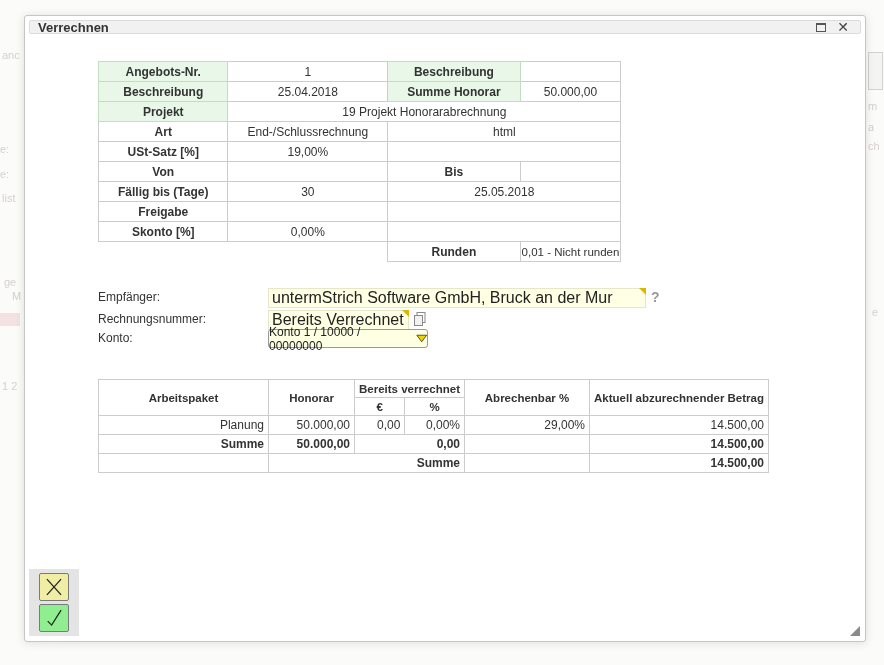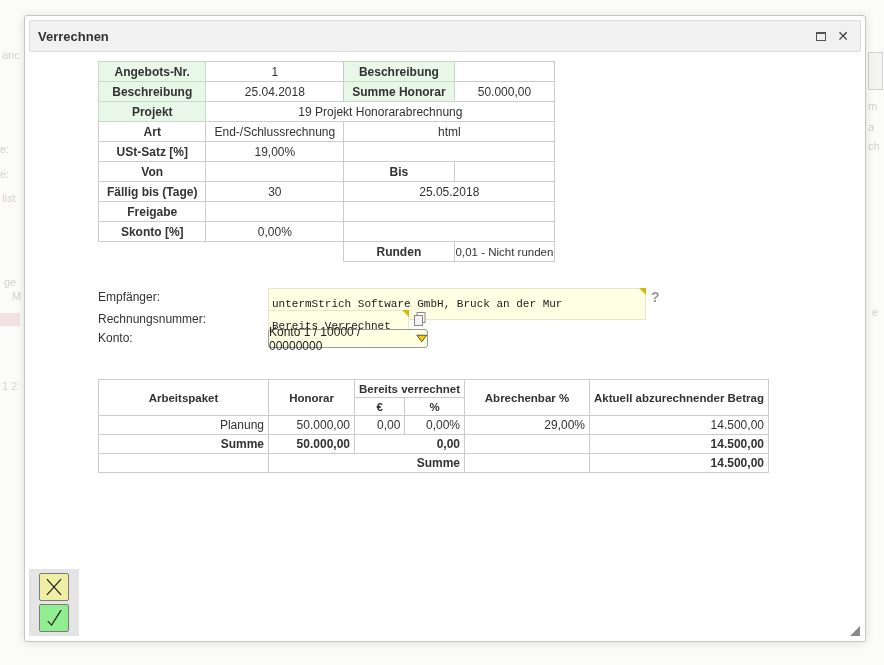--- a/index.html
+++ b/index.html
@@ -20,48 +20,48 @@
   .bg-pink { position:absolute; left:0; top:313px; width:20px; height:13px; background:#f3dcdc; opacity:.8; z-index:1; }
   .bg-box { position:absolute; left:868px; top:52px; width:15px; height:38px; border:1px solid #d2d2d2; background:#f4f4f3; z-index:1; }
 
   
   .dialog {
     position:absolute; left:24px; top:15px; width:842px; height:627px;
     background:#fff; border:1px solid #c6c6c6; border-radius:3px;
     box-shadow:0 1px 10px rgba(0,0,0,.12); z-index:5;
   }
   .titlebar {
-    position:absolute; left:4px; right:4px; top:4px; height:32px;
+    position:absolute; left:4px; right:4px; top:4px; height:14px;
     background:#f1f1f1; border:1px solid #dcdcdc; border-radius:2px;
     display:flex; align-items:center; padding:0 8px;
   }
   .titlebar .title { font-size:13px; font-weight:bold; color:#333; flex:1; }
   .win-btn { width:18px; height:18px; display:flex; align-items:center; justify-content:center;
     color:#555; cursor:pointer; margin-left:4px; }
   .max-glyph { width:10px; height:9px; border:1px solid #555; border-top-width:2px; display:block; }
   .close-glyph { font-size:14px; line-height:1; color:#444; }
 
   
   table { border-collapse:collapse; font-size:12px; }
   .otable { position:absolute; left:73px; top:45px; table-layout:fixed; }
-  .otable td { border:1px solid #ccc; height:20px; padding:0 8px; text-align:center; white-space:nowrap; overflow:hidden; }
+  .otable td { border:1px solid #ccc; height:20px; padding:0 19px; text-align:center; white-space:nowrap; overflow:hidden; }
   .otable td.g { background:#e8f7e8; font-weight:bold; border-color:#c3ddc3; }
   .otable td.w { font-weight:bold; }
   .otable td.none { border:none; background:transparent; }
   .otable td.small { font-size:11.5px; padding:0 1px; }
   .c1{width:100px;} .c2{width:110px;} .c3{width:95px;} .c4{width:99px;}
 
   
   .fieldrow { position:absolute; left:73px; height:18px; font-size:12px; color:#333; }
   .fr-1{top:272px;} .fr-2{top:294px;} .fr-3{top:313px;}
   .fieldlabel { position:absolute; left:0; top:2px; }
   .yfield {
     position:absolute; left:170px; top:0; height:18px; background:#ffffe3;
-    border:1px solid #e6e6c8; font-size:11px; font-family:Liberation Mono, monospace;
-    padding:15px 3px; color:#222;
+    border:1px solid #e6e6c8; font-size:16px; font-family:Liberation Sans, sans-serif;
+    padding:9px 3px; color:#222;
   }
   .yfield.empf { width:378px; }
   .yfield.rnum { width:141px; }
   .marker { position:absolute; top:0; width:0; height:0;
     border-top:7px solid #d8b800; border-left:7px solid transparent; }
   .mk-empf { left:541px; }
   .mk-rnum { left:304px; }
   .help { position:absolute; left:553px; top:1px; color:#999; font-weight:bold; font-size:14px; cursor:pointer; }
   .copybtn { position:absolute; left:314px; top:1px; width:16px; height:16px; cursor:pointer; }
   .konto {

